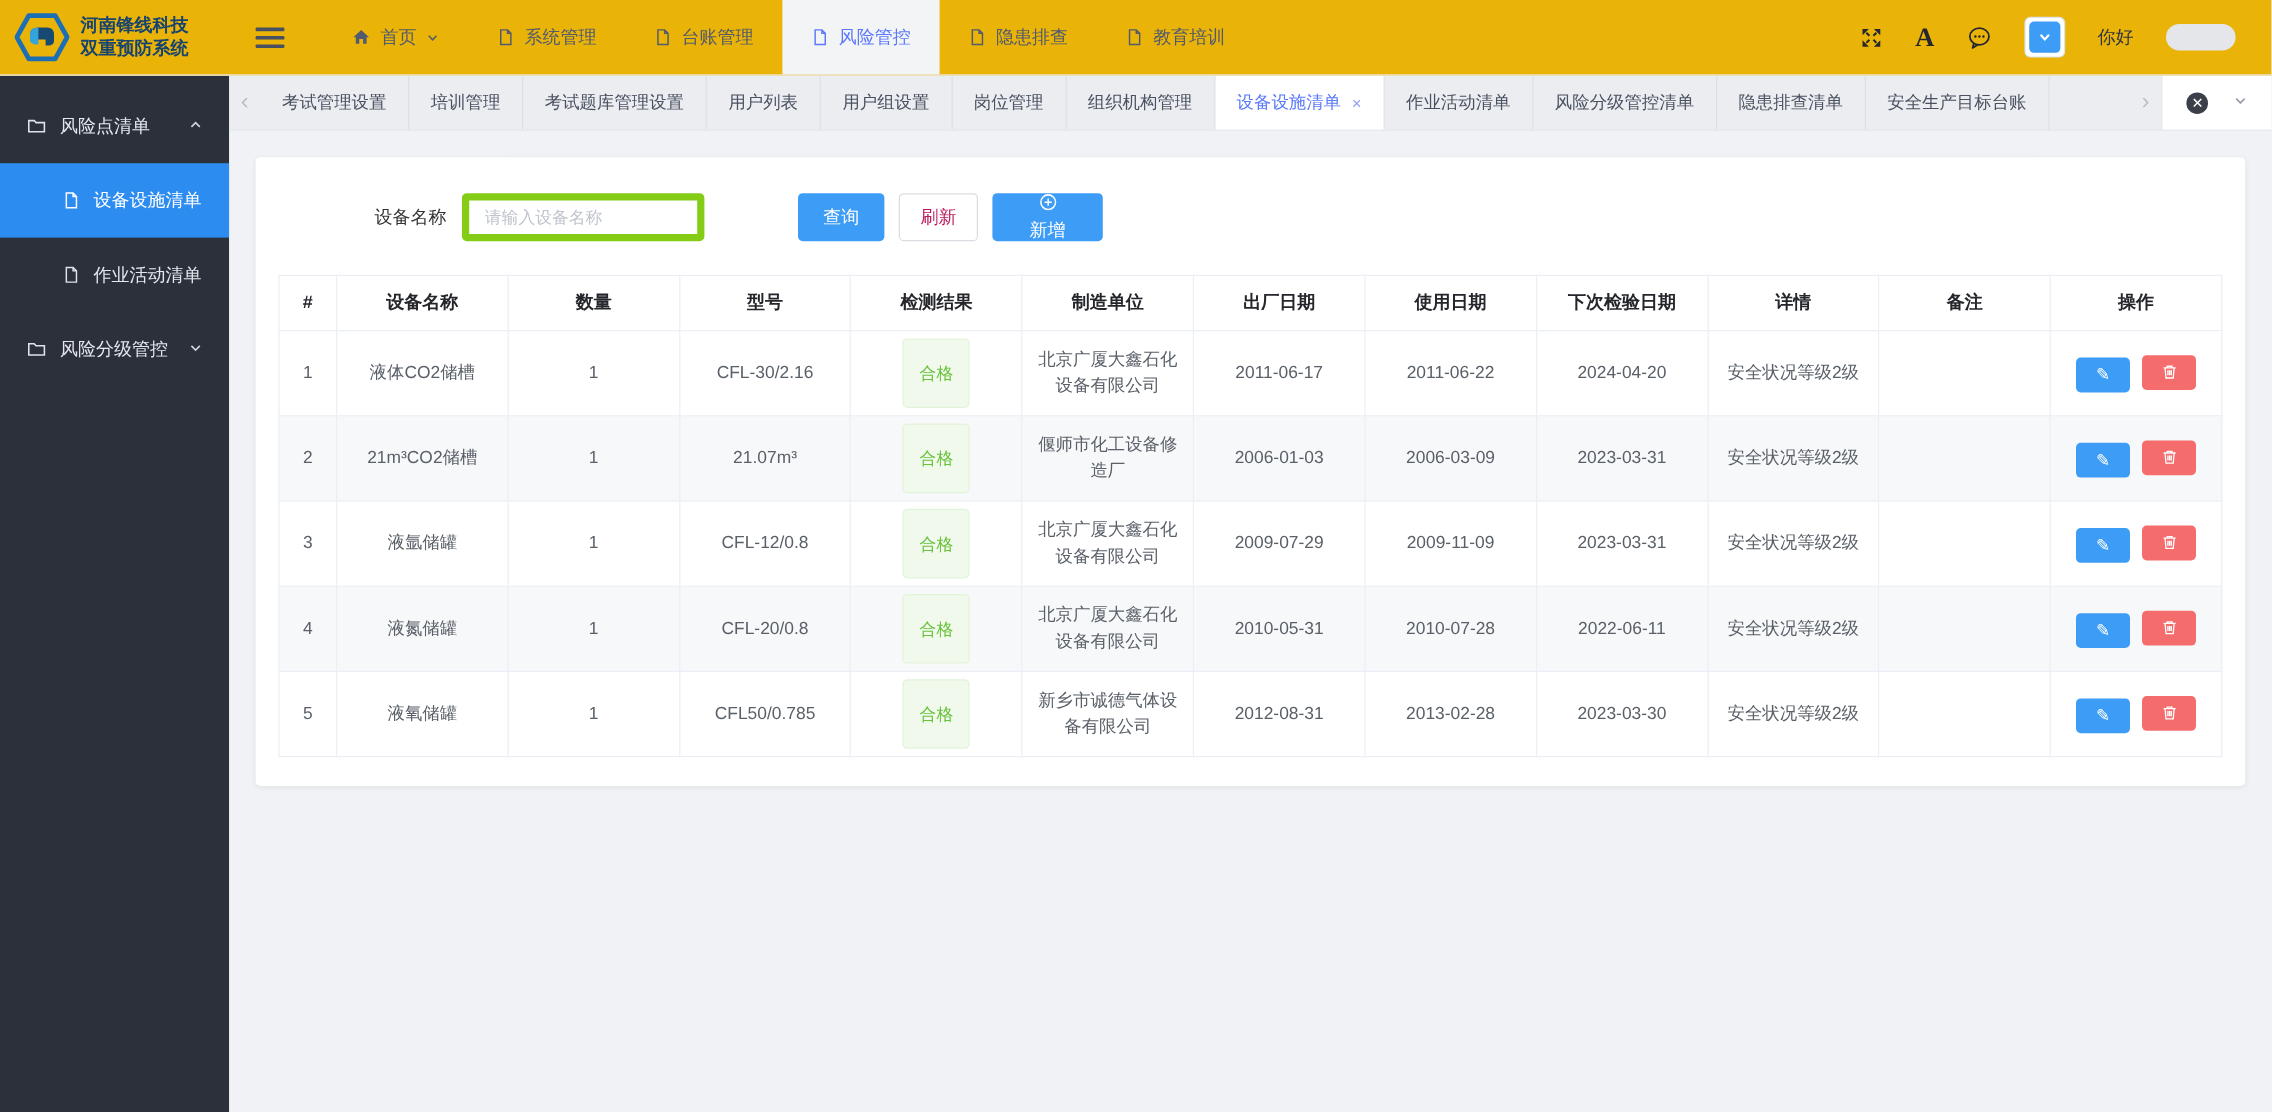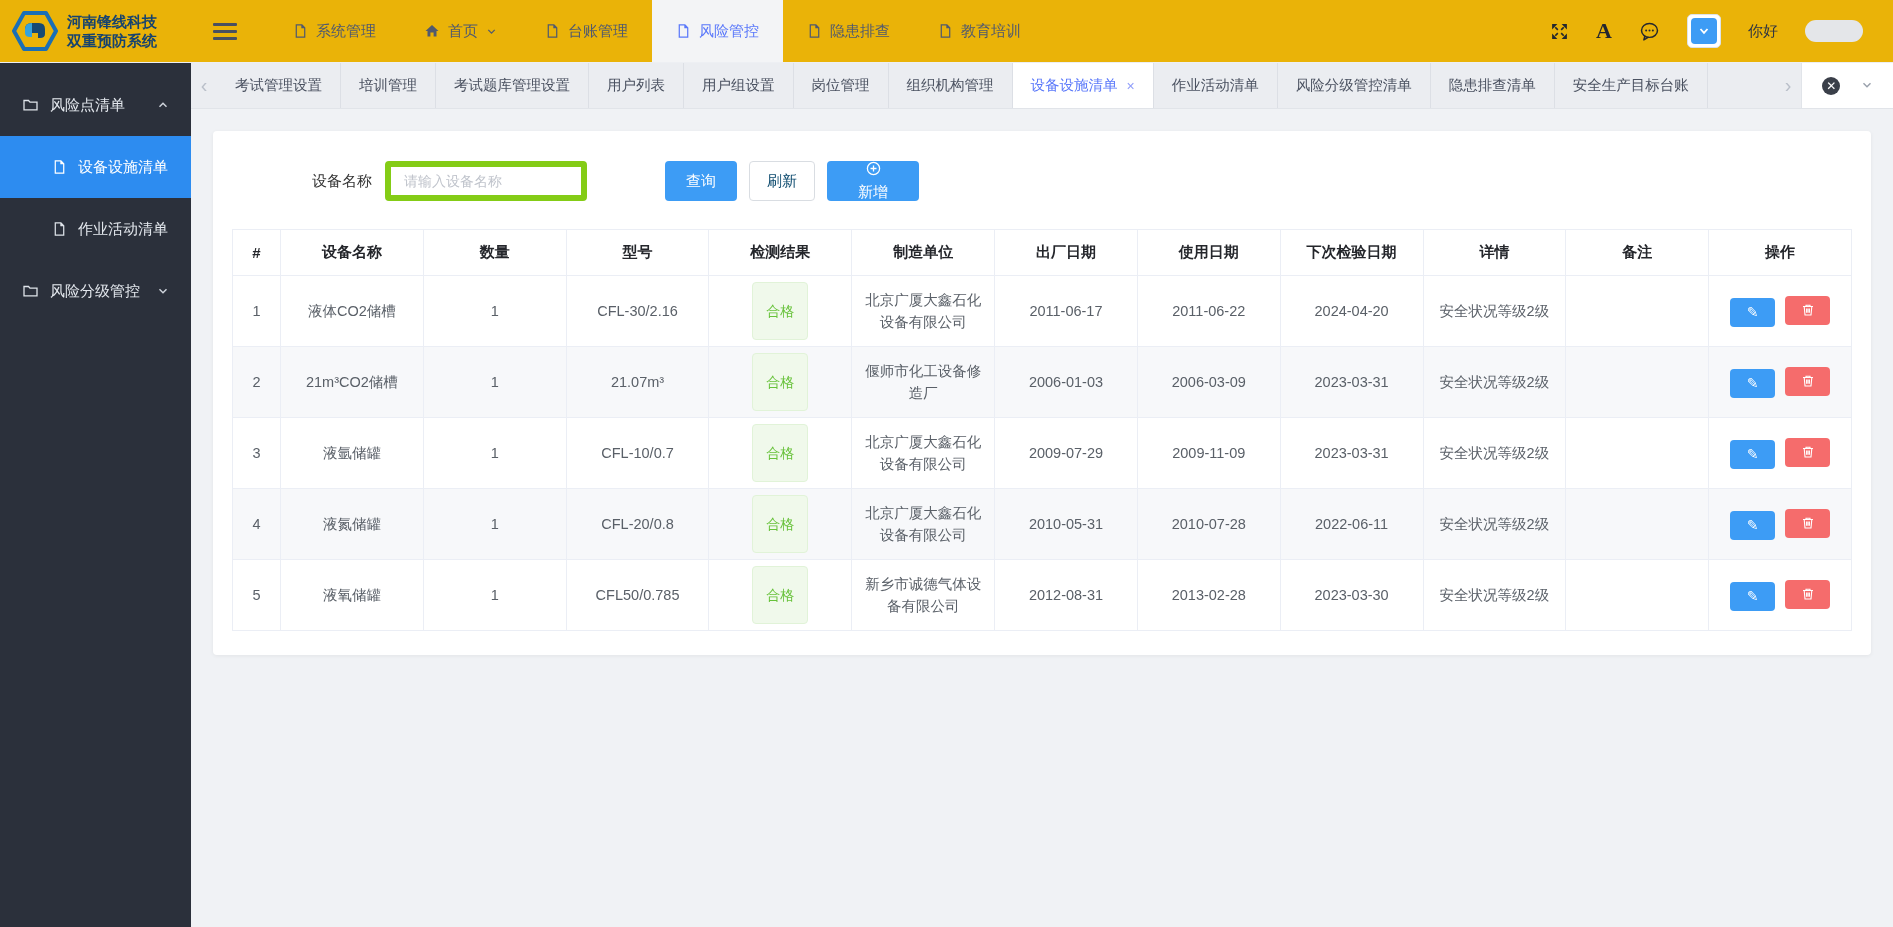--- a/index.html
+++ b/index.html
@@ -66,21 +66,21 @@
     padding:30px 19px 24px; min-height:505px; }
 
   .filter-row { display:flex; align-items:center; margin:0 0 28px 80px; }
   .filter-label { font-size:15px; color:#333; margin-right:13px; }
   .filter-input { width:202px; height:40px; border:6px solid #84cc16; border-radius:4px;
     padding:0 13px; font-size:14px; color:#333; outline:none; font-family:inherit; }
   .filter-input::placeholder { color:#c0c4cc; }
   .btn { height:40px; border:none; border-radius:4px; font-size:15px; font-family:inherit;
     display:inline-flex; align-items:center; justify-content:center; }
   .btn-primary { background:#3d9cf5; color:#fff; }
-  .btn-plain { background:#fff; color:#0c4a6e; border:1px solid #d9dde2; }
+  .btn-plain { background:#fff; color:#be185d; border:1px solid #d9dde2; }
   .btn-search { width:72px; margin-left:78px; }
   .btn-refresh { width:66px; margin-left:12px; }
   .btn-add { width:92px; margin-left:12px; gap:7px;flex-direction:column; }
 
   
   table { width:100%; border-collapse:collapse; table-layout:fixed; }
   th, td { border:1px solid #ebeef5; text-align:center; vertical-align:middle;
     padding:6px 10px; word-break:break-word; }
   th { height:46px; font-size:15px; color:#24262b; font-weight:bold; background:#fff; }
   td { height:71px; font-size:14.5px; color:#5a6068; line-height:1.55; }
@@ -111,38 +111,38 @@
 
   <div class="hamburger" data-interactable="true">
       <i></i>
       <i></i>
       <i></i>
     </div>
 
   <nav class="topnav" data-interactable="false">
     <a class="nav-item" data-interactable="true">
       <span class="tb-icon" data-interactable="false">
-        <svg width="15" height="16" viewBox="0 0 16 16">
-            <path d="M3.5 1.5 H9.5 L12.5 4.5 V14.5 H3.5 Z M9.5 1.5 V4.5 H12.5" fill="none" stroke="currentColor" stroke-width="1.3"></path>
-          </svg>
-      </span>
-      <span data-interactable="false">系统管理</span>
-    </a>
-    <a class="nav-item" data-interactable="true">
-      <span class="tb-icon" data-interactable="false">
         <svg width="16" height="16" viewBox="0 0 16 16">
             <path d="M8 2 L14.5 8 H12.5 V13.5 H9.6 V9.6 H6.4 V13.5 H3.5 V8 H1.5 Z" fill="currentColor"></path>
           </svg>
       </span>
       <span data-interactable="false">首页</span>
       <span class="tb-icon" data-interactable="false">
         <svg width="11" height="11" viewBox="0 0 12 12">
             <path d="M2.5 4.2 L6 7.8 L9.5 4.2" fill="none" stroke="currentColor" stroke-width="1.4"></path>
           </svg>
       </span>
+    </a>
+    <a class="nav-item" data-interactable="true">
+      <span class="tb-icon" data-interactable="false">
+        <svg width="15" height="16" viewBox="0 0 16 16">
+            <path d="M3.5 1.5 H9.5 L12.5 4.5 V14.5 H3.5 Z M9.5 1.5 V4.5 H12.5" fill="none" stroke="currentColor" stroke-width="1.3"></path>
+          </svg>
+      </span>
+      <span data-interactable="false">系统管理</span>
     </a>
     <a class="nav-item" data-interactable="true">
       <span class="tb-icon" data-interactable="false">
         <svg width="15" height="16" viewBox="0 0 16 16">
             <path d="M3.5 1.5 H9.5 L12.5 4.5 V14.5 H3.5 Z M9.5 1.5 V4.5 H12.5" fill="none" stroke="currentColor" stroke-width="1.3"></path>
           </svg>
       </span>
       <span data-interactable="false">台账管理</span>
     </a>
     <a class="nav-item active" data-interactable="true">
@@ -404,21 +404,21 @@
                       </svg>
                     </span>
                   </button>
                 </td>
               </tr>
 
               <tr data-interactable="false">
                 <td data-interactable="false">3</td>
                 <td data-interactable="false">液氩储罐</td>
                 <td data-interactable="false">1</td>
-                <td data-interactable="false">CFL-10/0.7</td>
+                <td data-interactable="false">CFL-12/0.8</td>
                 <td data-interactable="false">
                   <span class="badge-ok" data-interactable="false">合格</span>
                 </td>
                 <td data-interactable="false">北京广厦大鑫石化设备有限公司</td>
                 <td data-interactable="false">2009-07-29</td>
                 <td data-interactable="false">2009-11-09</td>
                 <td data-interactable="false">2023-03-31</td>
                 <td data-interactable="false">安全状况等级2级</td>
                 <td data-interactable="false"></td>
                 <td data-interactable="false">

